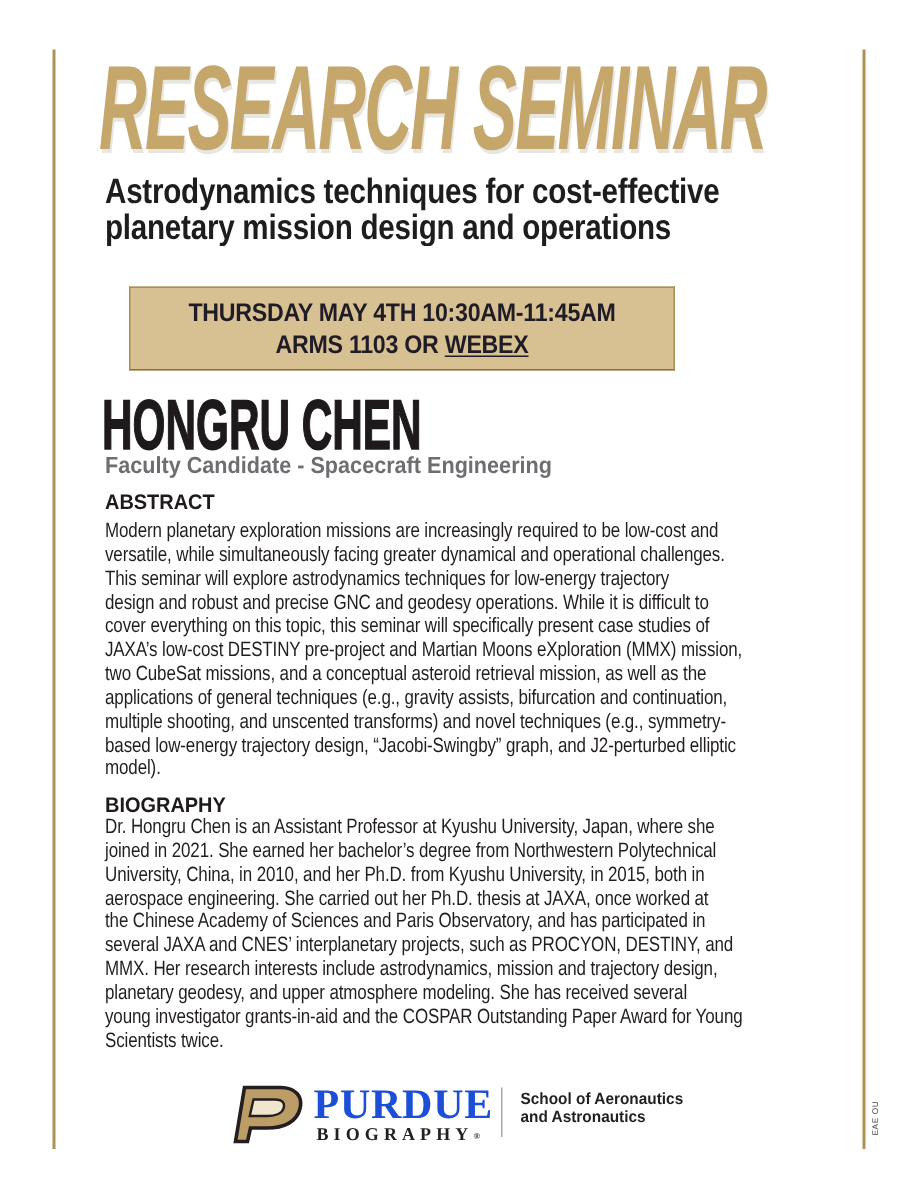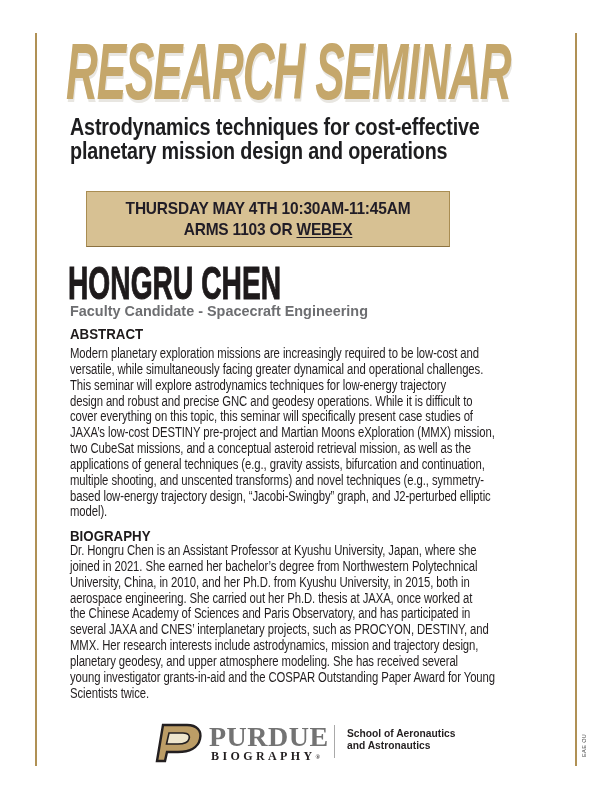--- a/index.html
+++ b/index.html
@@ -80,21 +80,21 @@
     transform: scaleX(0.82); transform-origin: left top;
   }
   .body-text.abstract  { top: 346px; }
   .body-text.biography { top: 543px; }
 
   .footer { position: absolute; left: 0; top: 715px; width: 612px; height: 60px; }
   .p-logo { position: absolute; left: 145px; top: 8px; }
   .purdue-wordmark {
     position: absolute; left: 209px; top: 6px;
     font-family: "Liberation Serif", serif; font-weight: 700;
-    font-size: 28px; letter-spacing: 0.5px; color: #737373; white-space: nowrap;
+    font-size: 28px; letter-spacing: 0.5px; color: #1d4ed8; white-space: nowrap;
   }
   .purdue-university {
     position: absolute; left: 211px; top: 34px;
     font-family: "Liberation Serif", serif; font-weight: 700;
     font-size: 12px; letter-spacing: 3.4px; color: #231f20; white-space: nowrap;
   }
   .purdue-university .reg { font-size: 6px; letter-spacing: 0; vertical-align: 1px; }
   .footer-divider {
     position: absolute; left: 334px; top: 10px; width: 1px; height: 33px;
     background: #a9a9a9;

